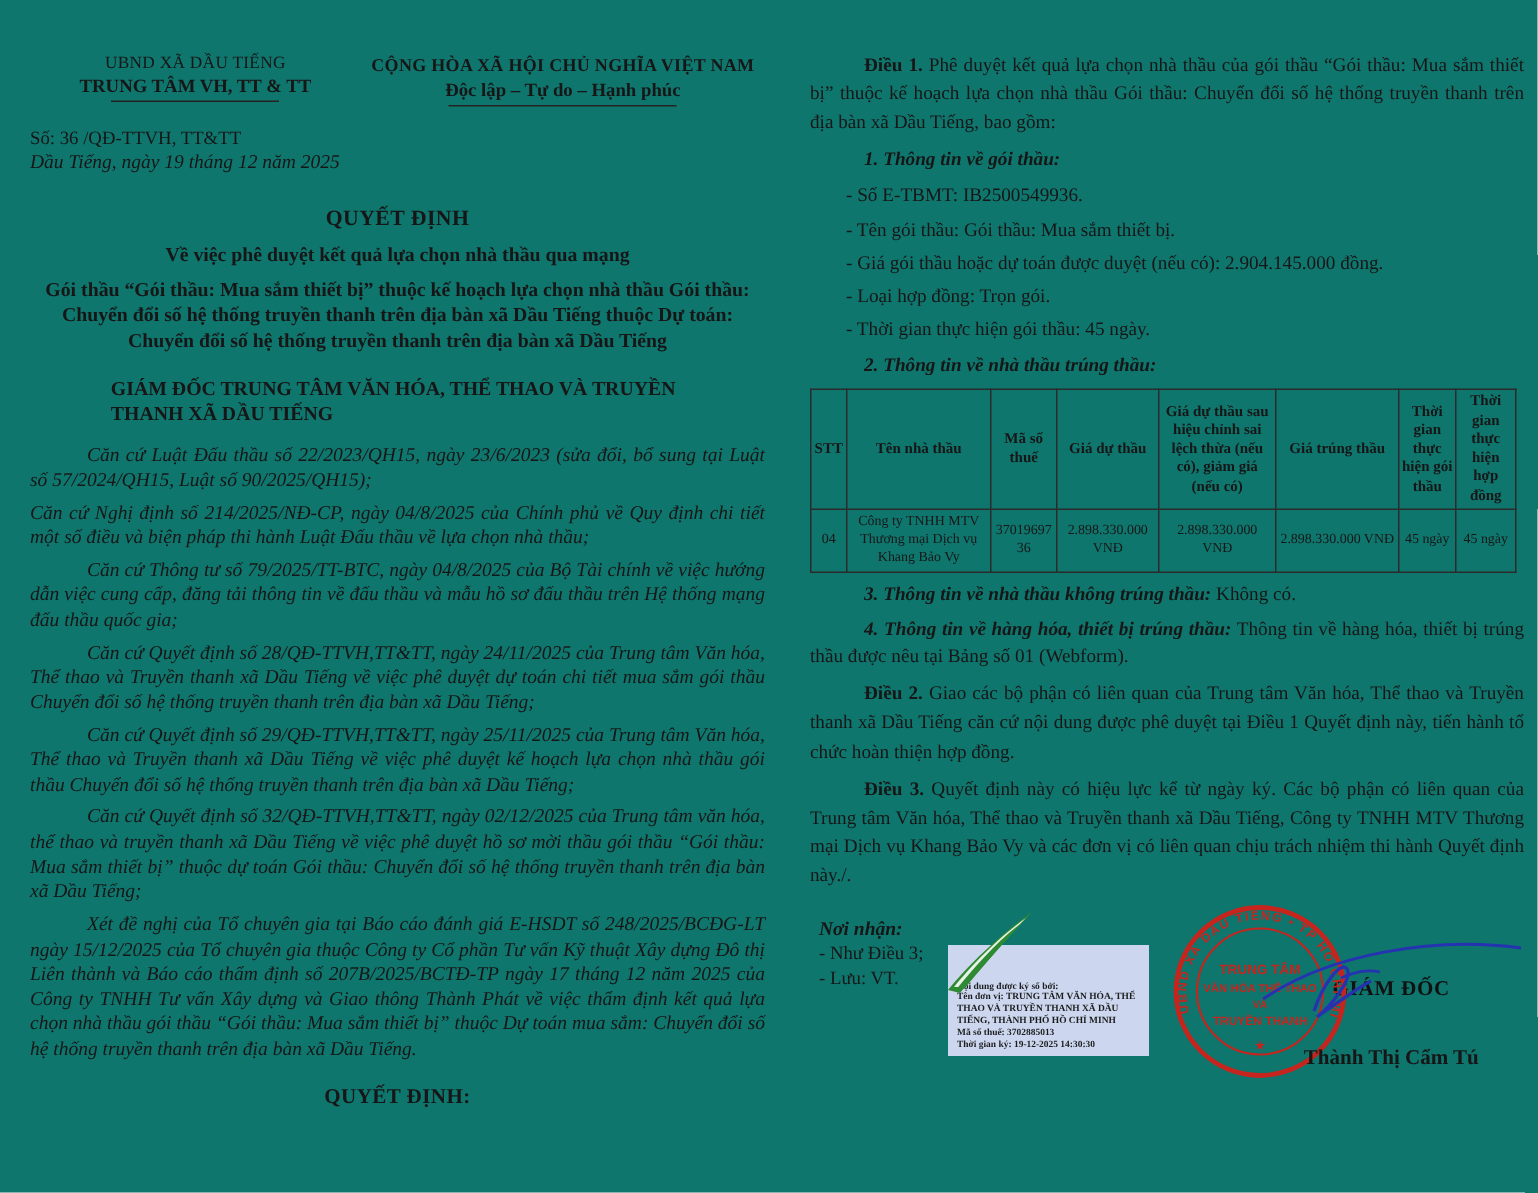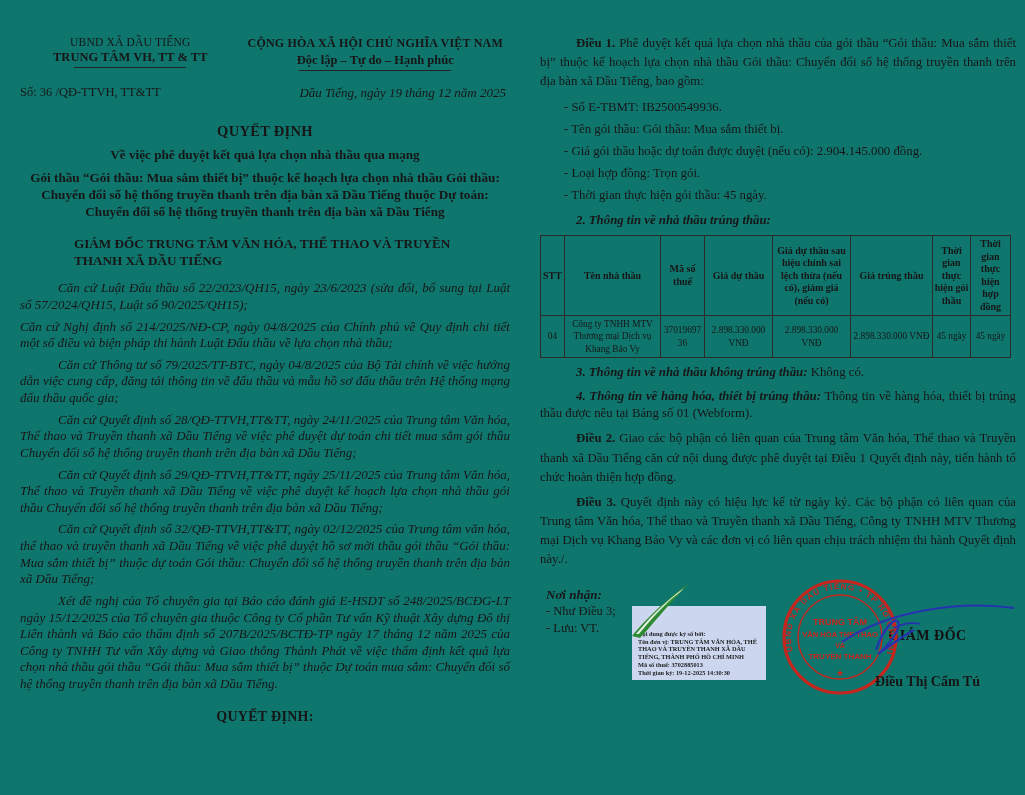--- a/index.html
+++ b/index.html
@@ -16,21 +16,21 @@
   .hdr{display:flex;}
   .hdr-left{width:45%;text-align:center;}
   .hdr-right{width:55%;text-align:center;}
   .hdr .l1{font-size:11.5px;letter-spacing:.2px;}
   .hdr-left .l2{font-size:12.5px;font-weight:bold;margin-top:2px;}
   .hdr-right .l1{font-weight:bold;font-size:12px;}
   .hdr-right .l2{font-weight:bold;font-size:12.5px;margin-top:2px;}
   .rule{height:0;border-bottom:1.3px solid #222;margin:2px auto 0;}
   .rule.w1{width:112px;}
   .rule.w2{width:152px;}
-  .numrow{display:flex;justify-content:space-between;margin-top:14px;font-size:12.5px;}
+  .numrow{display:flex;justify-content:space-between;margin-top:14px;font-size:12.5px;flex-direction:column;}
   .numrow .date{font-style:italic;font-size:13px;padding-right:4px;}
   .doc-title{text-align:center;font-weight:bold;font-size:14.5px;margin-top:22px;letter-spacing:.3px;}
   .doc-sub{text-align:center;font-weight:bold;font-size:13.2px;margin-top:6px;line-height:1.3;}
   .issuer{text-align:left;font-weight:bold;font-size:13.2px;margin-top:14px;line-height:1.35;width:78%;margin-left:auto;margin-right:auto;}
   .recitals{margin-top:10px;}
   .recital{font-style:italic;font-size:13px;line-height:1.28;text-align:justify;margin:0 0 5px 0;text-indent:38px;}
   .recital.ni{text-indent:0;}
   .decide{text-align:center;font-weight:bold;font-size:14px;margin-top:16px;letter-spacing:.3px;}
 
   
@@ -106,20 +106,21 @@
       <p class="recital">Xét đề nghị của Tổ chuyên gia tại Báo cáo đánh giá E-HSDT số 248/2025/BCĐG-LT ngày 15/12/2025 của Tổ chuyên gia thuộc Công ty Cổ phần Tư vấn Kỹ thuật Xây dựng Đô thị Liên thành và Báo cáo thẩm định số 207B/2025/BCTĐ-TP ngày 17 tháng 12 năm 2025 của Công ty TNHH Tư vấn Xây dựng và Giao thông Thành Phát về việc thẩm định kết quả lựa chọn nhà thầu gói thầu “Gói thầu: Mua sắm thiết bị” thuộc Dự toán mua sắm: Chuyển đổi số hệ thống truyền thanh trên địa bàn xã Dầu Tiếng.</p>
     </div>
 
     <div class="decide">QUYẾT ĐỊNH:</div>
   </div>
 
   <div class="col-right">
 
     <p class="art"><b>Điều 1.</b><span> Phê duyệt kết quả lựa chọn nhà thầu của gói thầu “Gói thầu: Mua sắm thiết bị” thuộc kế hoạch lựa chọn nhà thầu Gói thầu: Chuyển đổi số hệ thống truyền thanh trên địa bàn xã Dầu Tiếng, bao gồm:</span></p>
 
+    <p class="sec">1. Thông tin về gói thầu:</p>
 
     <p class="bullet">- Số E-TBMT: IB2500549936.</p>
     <p class="bullet">- Tên gói thầu: Gói thầu: Mua sắm thiết bị.</p>
     <p class="bullet">- Giá gói thầu hoặc dự toán được duyệt (nếu có): 2.904.145.000 đồng.</p>
     <p class="bullet">- Loại hợp đồng: Trọn gói.</p>
     <p class="bullet">- Thời gian thực hiện gói thầu: 45 ngày.</p>
 
     <p class="sec">2. Thông tin về nhà thầu trúng thầu:</p>
 
     <table class="bid">
@@ -204,16 +205,16 @@
         <text x="60" y="82" text-anchor="middle" font-size="8" font-weight="bold" fill="#c5251d" font-family="Liberation Sans, sans-serif">TRUYỀN THANH</text>
         <text x="60" y="99" text-anchor="middle" font-size="9" fill="#c5251d">★</text>
       </svg>
 
       <svg class="signature-svg" viewBox="0 0 185 66">
         <path d="M6,44 C50,14 120,2 178,10" fill="none" stroke="#2533b0" stroke-width="2"></path>
         <path d="M40,52 C46,34 58,18 62,24 C66,30 52,48 42,56 C56,46 70,36 78,32" fill="none" stroke="#2533b0" stroke-width="2.2"></path>
         <path d="M58,30 C66,26 76,24 84,26" fill="none" stroke="#2533b0" stroke-width="1.8"></path>
       </svg>
 
-      <div class="signer-name">Điều Thị Cẩm Tú</div>
+      <div class="signer-name">Thành Thị Cẩm Tú</div>
     </div>
   </div>
 </div>
 
 </body></html>

